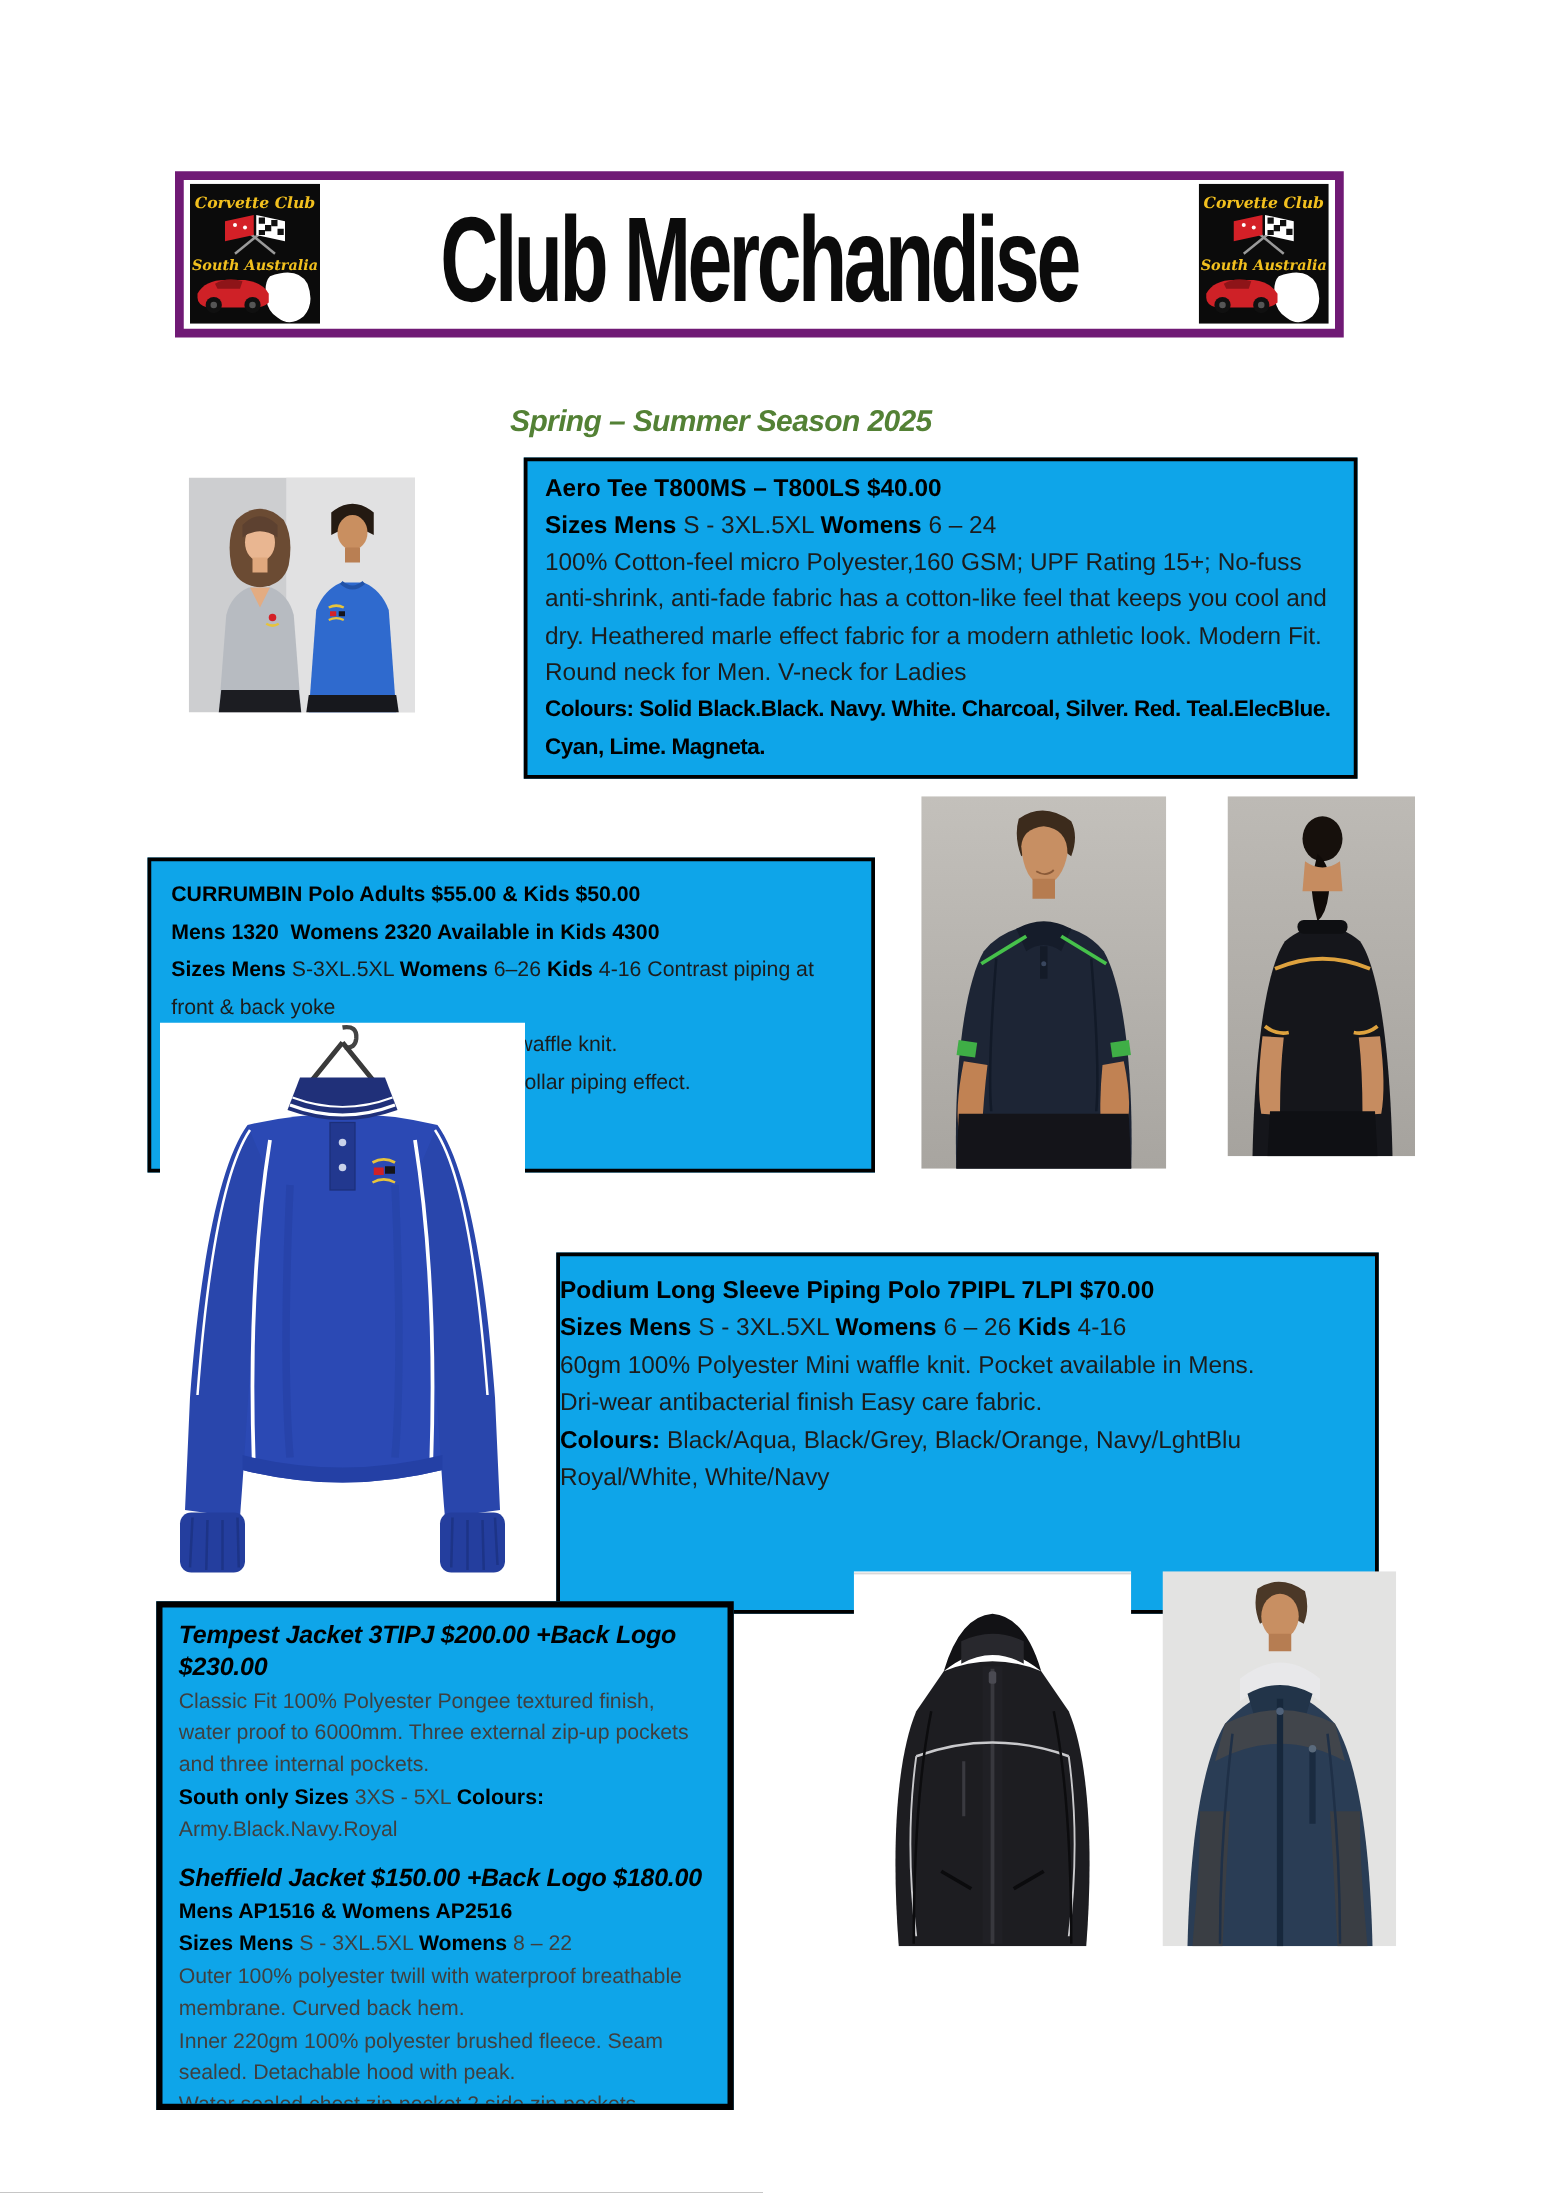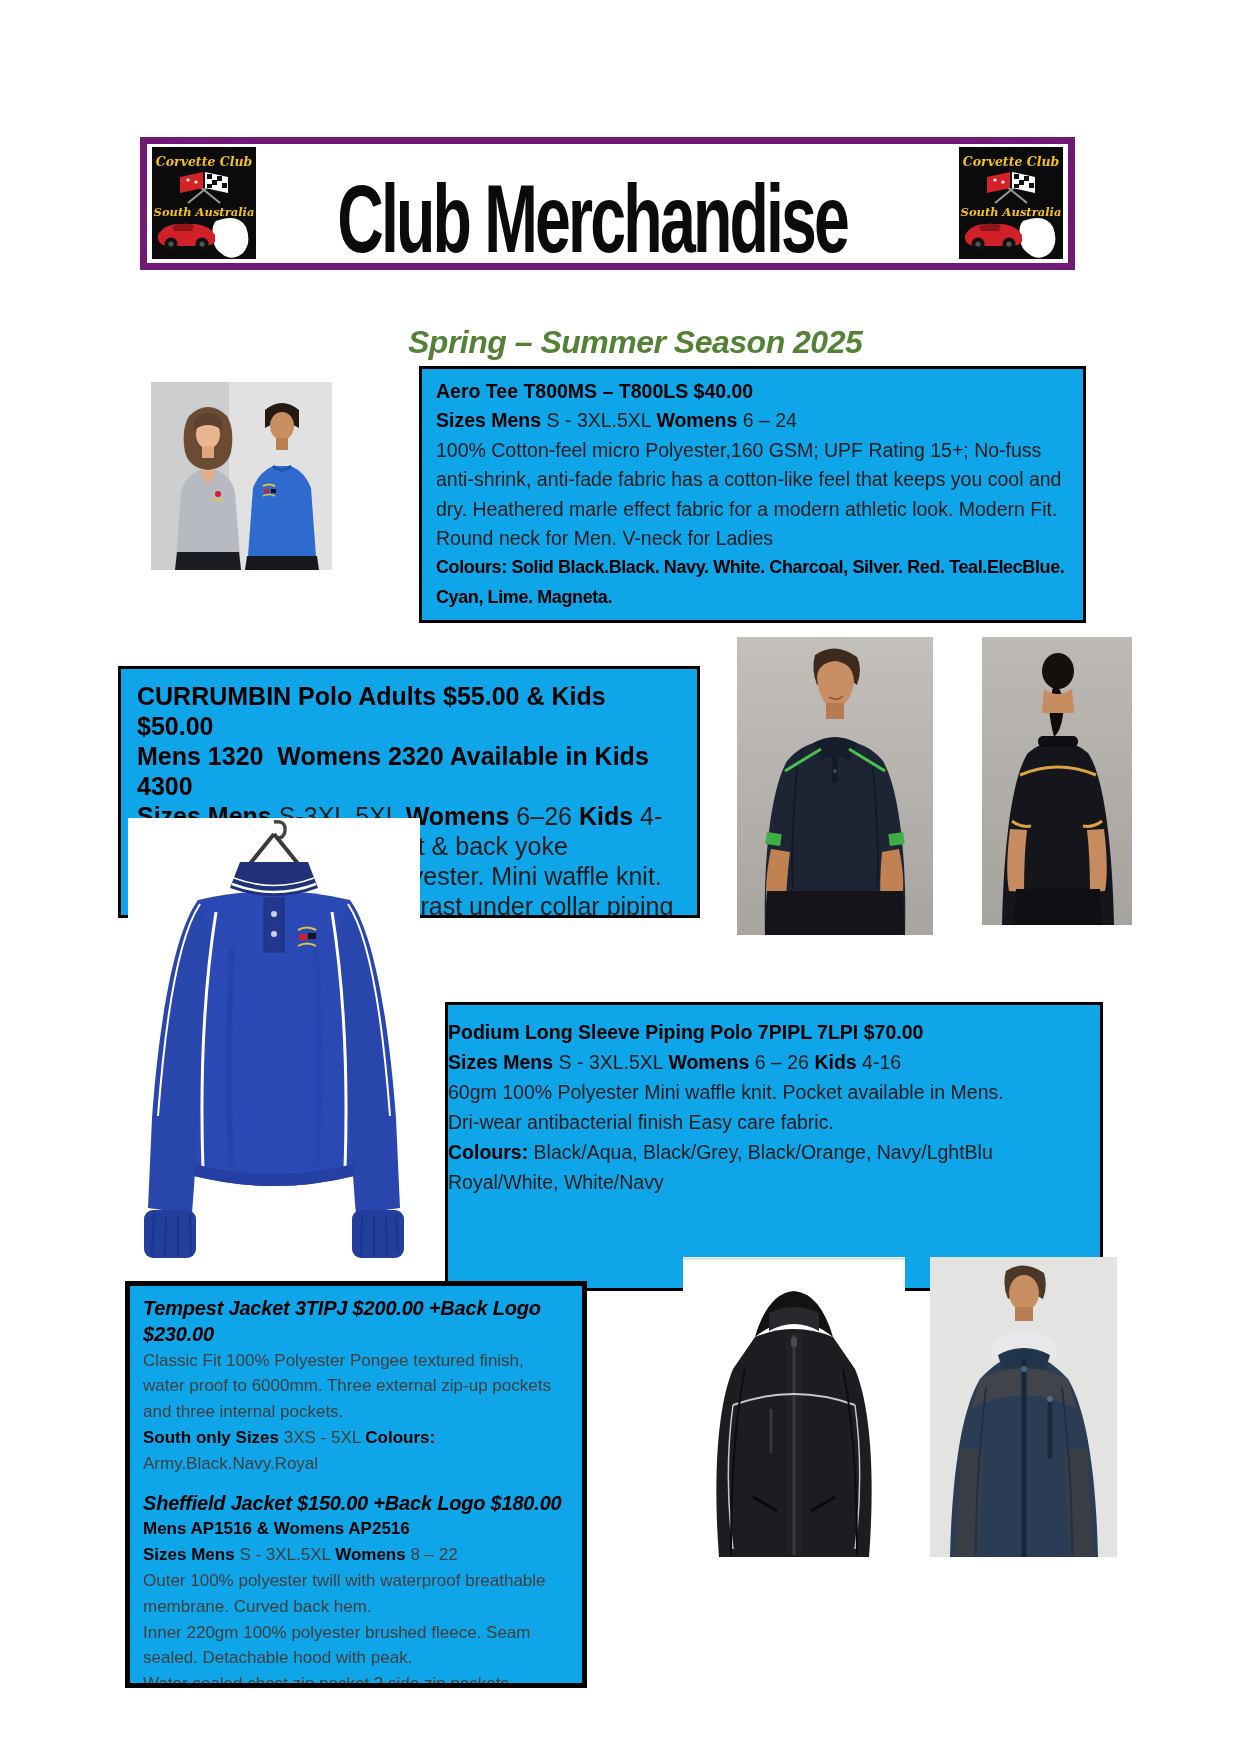--- a/index.html
+++ b/index.html
@@ -6,37 +6,37 @@
   .page{
     position:relative;width:1240px;height:1754px;margin:0 auto;
     background:#ffffff;overflow:hidden;
     font-family:"Liberation Sans", sans-serif;color:#1c1c1c;
   }
   
   .banner{position:absolute;left:140px;top:137px;width:935px;height:133px;
     border:7px solid #701a75;background:#fff;box-sizing:border-box;}
   .logo-box{position:absolute;top:3px;width:104px;height:112px;}
   .logo-left{left:5px;} .logo-right{right:5px;}
-  .banner-title-wrap{position:absolute;left:112px;right:112px;top:10px;height:128px;
-    display:flex;align-items:center;justify-content:flex-end;}
+  .banner-title-wrap{position:absolute;left:112px;right:112px;top:0;height:128px;
+    display:flex;align-items:center;justify-content:center;}
   .banner-title{font-size:92px;font-weight:bold;color:#0b0b0b;white-space:nowrap;
     letter-spacing:-4px;transform:scale(0.70,1.05);margin:0;line-height:1;}
   
-  .season{position:absolute;left:408px;top:324px;font-size:32px;font-weight:bold;
+  .season{position:absolute;left:408px;top:324px;font-size:24px;font-weight:bold;
     font-style:italic;color:#538135;letter-spacing:-0.5px;white-space:nowrap;}
   
   .pbox{position:absolute;background:#0ea5e9;border:3px solid #000;box-sizing:border-box;
     overflow:hidden;}
   .pbox p{margin:0;white-space:pre-wrap;}
   .b{font-weight:bold;color:#000;}
   .box-aero{left:419px;top:366px;width:667px;height:257px;padding:8px 15px 0 14px;
     font-size:19.5px;line-height:29.4px;}
   .box-aero .colours{font-size:18px;letter-spacing:-0.4px;}
-  .box-curr{left:118px;top:666px;width:582px;height:252px;padding:12px 16px 0 16px;
-    font-size:25px;line-height:30px;}
+  .box-curr{left:118px;top:686px;width:582px;height:252px;padding:12px 16px 0 16px;
+    font-size:17px;line-height:30px;}
   .box-podium{left:445px;top:1002px;width:658px;height:289px;padding:12px 16px 0 0;
     font-size:19.5px;line-height:30px;}
   .box-tempest{left:125px;top:1281px;width:462px;height:407px;border-width:5px;
     padding:10px 13px 0 13px;font-size:17px;line-height:25.8px;color:#3f3f3f;}
   .box-tempest .t-title{font-size:20px;letter-spacing:-0.2px;font-style:italic;}
   .gap{height:14px;}
   
   .photo{position:absolute;display:block;}
   .ph-aero{left:151px;top:382px;}
   .ph-man-polo{left:737px;top:637px;}

